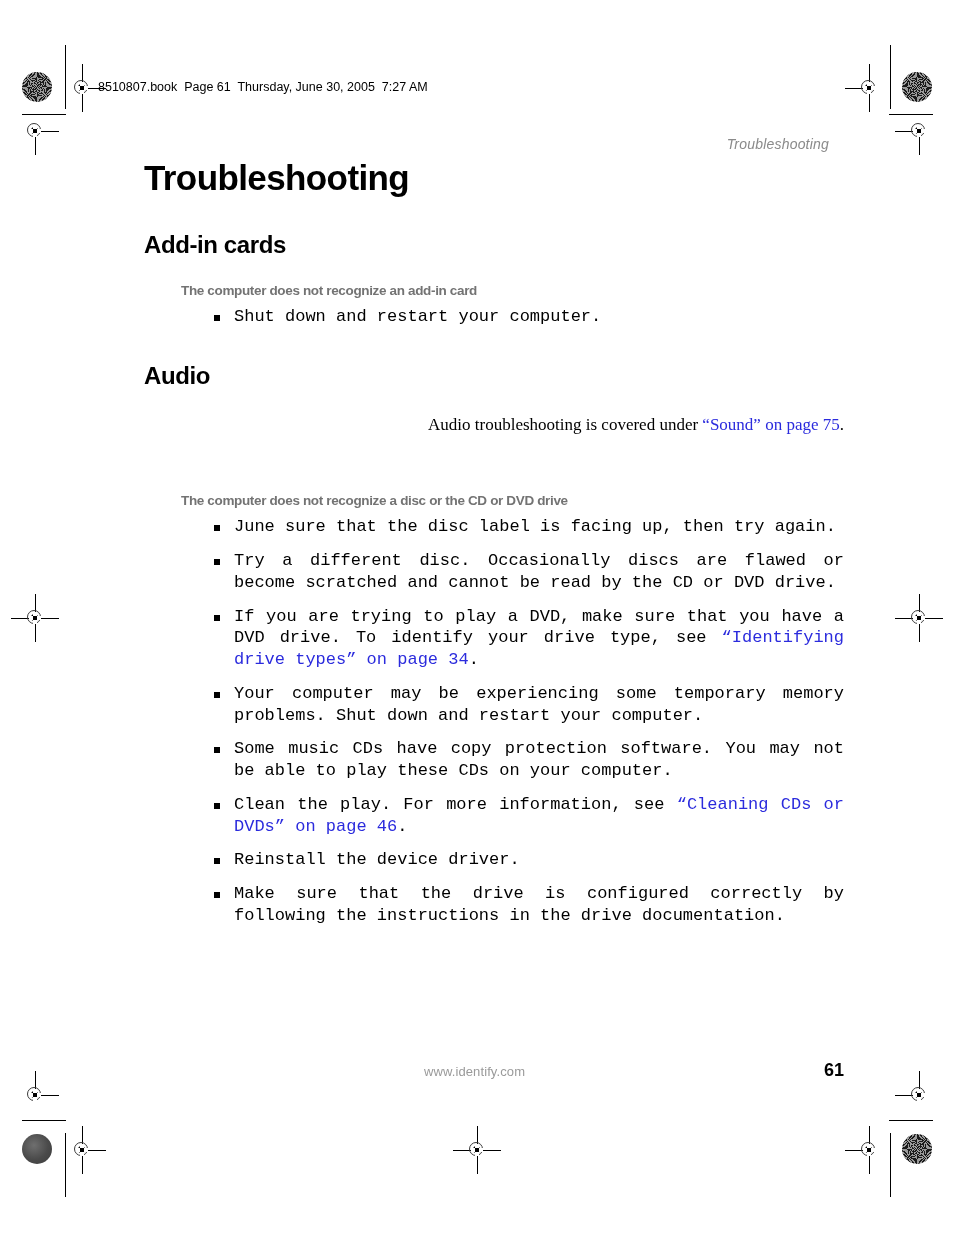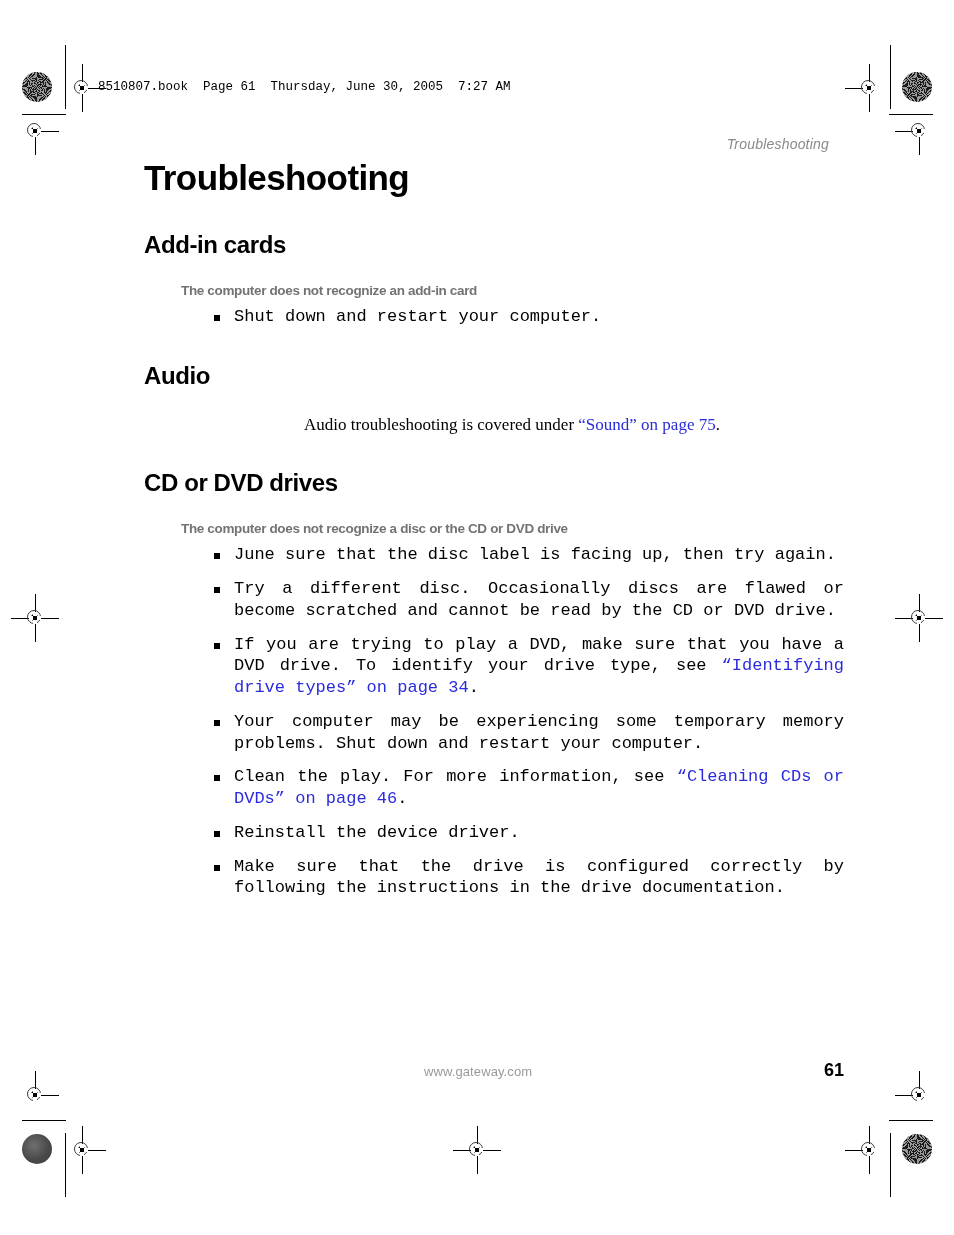--- a/index.html
+++ b/index.html
@@ -80,21 +80,21 @@
   .densitycircle.flat {
     background:
       radial-gradient(circle at 40% 38%, #6f6f6f 0%, #4a4a4a 55%, #3c3c3c 100%);
   }
 
   
   .filestamp {
     position: absolute;
     left: 98px;
     top: 80px;
-    font-family: Liberation Mono, monospace;
+    font-family: Liberation Sans, sans-serif;
     font-size: 12.5px;
     color: #000;
     white-space: pre;
   }
 
   .running-head {
     position: absolute;
     right: 125px;
     top: 136px;
     font-family: "Liberation Sans", "DejaVu Sans", sans-serif;
@@ -357,25 +357,24 @@
   <ul class="bullets">
     <li>Shut down and restart your computer.</li>
   </ul>
 
   <div class="gap-lg"></div>
 
   <h2 class="section">Audio</h2>
 
   <div class="gap-md"></div>
 
-  <p class="para" style="margin-left:36px; text-align:center;"><span>Audio troubleshooting is covered under </span><a class="xref" href="#">“Sound” on page 75</a><span>.</span></p>
+  <p class="para" style="margin-left:36px; text-align:right;"><span>Audio troubleshooting is covered under </span><a class="xref" href="#">“Sound” on page 75</a><span>.</span></p>
 
   <div class="gap-lg"></div>
 
-  <h2 class="section">CD or DVD drives</h2>
 
   <div class="gap-md"></div>
 
   <h3 class="subsection" style="margin-left:37px;">The computer does not recognize a disc or the CD or DVD drive</h3>
 
   <div style="height:8px;"></div>
 
   <ul class="bullets">
     <li>
       <span>June sure that the disc label is facing up, then try again.</span><span></span>
@@ -383,26 +382,29 @@
     <li>
       <span>Try a different disc. Occasionally discs are flawed or become scratched and cannot be read by the CD or DVD drive.</span><span></span>
     </li>
     <li>
       <span>If you are trying to play a DVD, make sure that you have a DVD drive. To identify your drive type, see </span><a class="xref" href="#">“Identifying drive types” on page 34</a><span>.</span>
     </li>
     <li>
       <span>Your computer may be experiencing some temporary memory problems. Shut down and restart your computer.</span><span></span>
     </li>
     <li>
+      <span>Some music CDs have copy protection software. You may not be able to play these CDs on your computer.</span><span></span>
+    </li>
+    <li>
       <span>Clean the play. For more information, see </span><a class="xref" href="#">“Cleaning CDs or DVDs” on page 46</a><span>.</span>
     </li>
     <li>
       <span>Reinstall the device driver.</span><span></span>
     </li>
     <li>
       <span>Make sure that the drive is configured correctly by following the instructions in the drive documentation.</span><span></span>
     </li>
   </ul>
 
 </div>
 
-<div class="footer-site">www.gateway.com</div>
+<div class="footer-site">www.identify.com</div>
 <div class="footer-page">61</div>
 
 </body></html>

